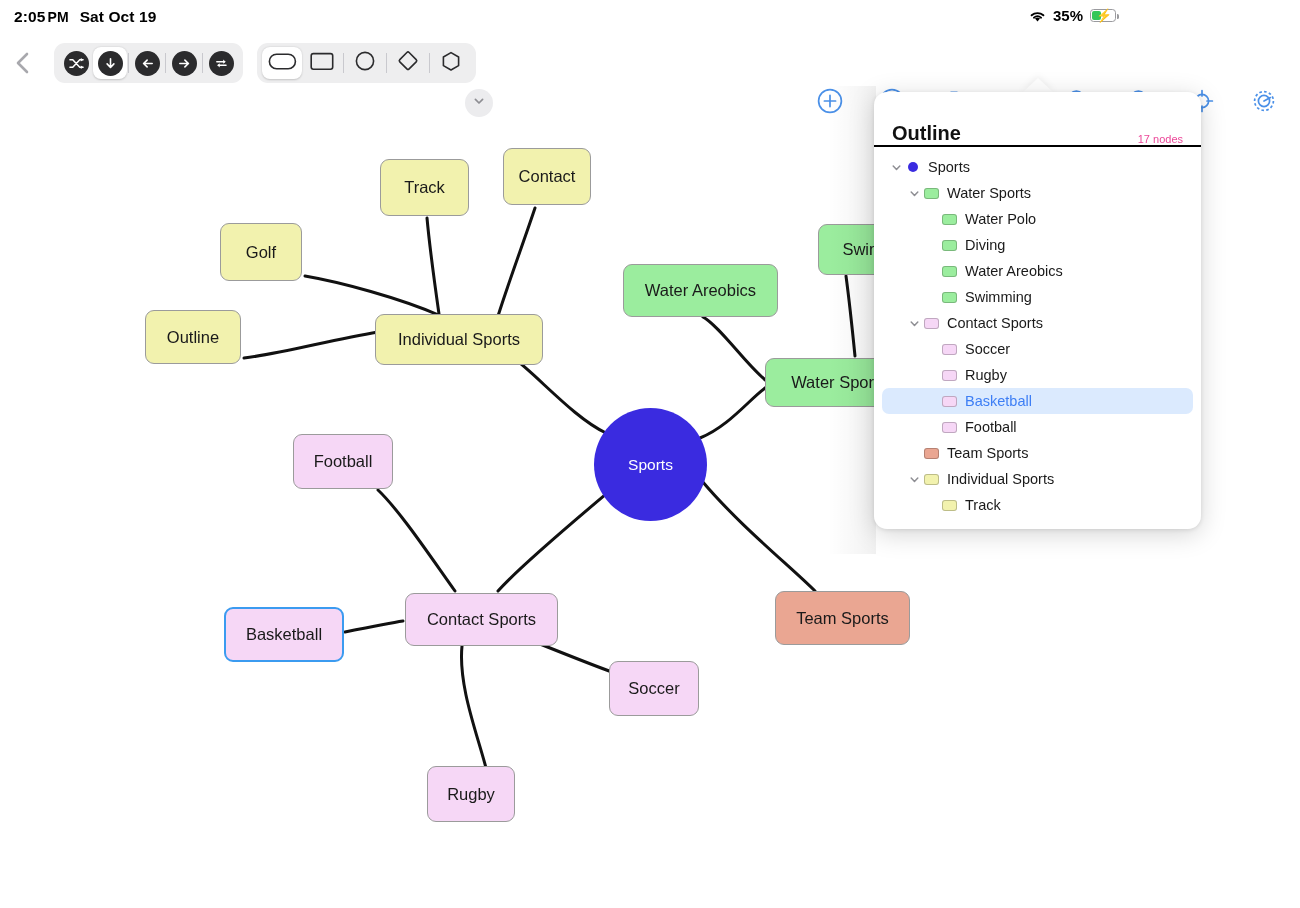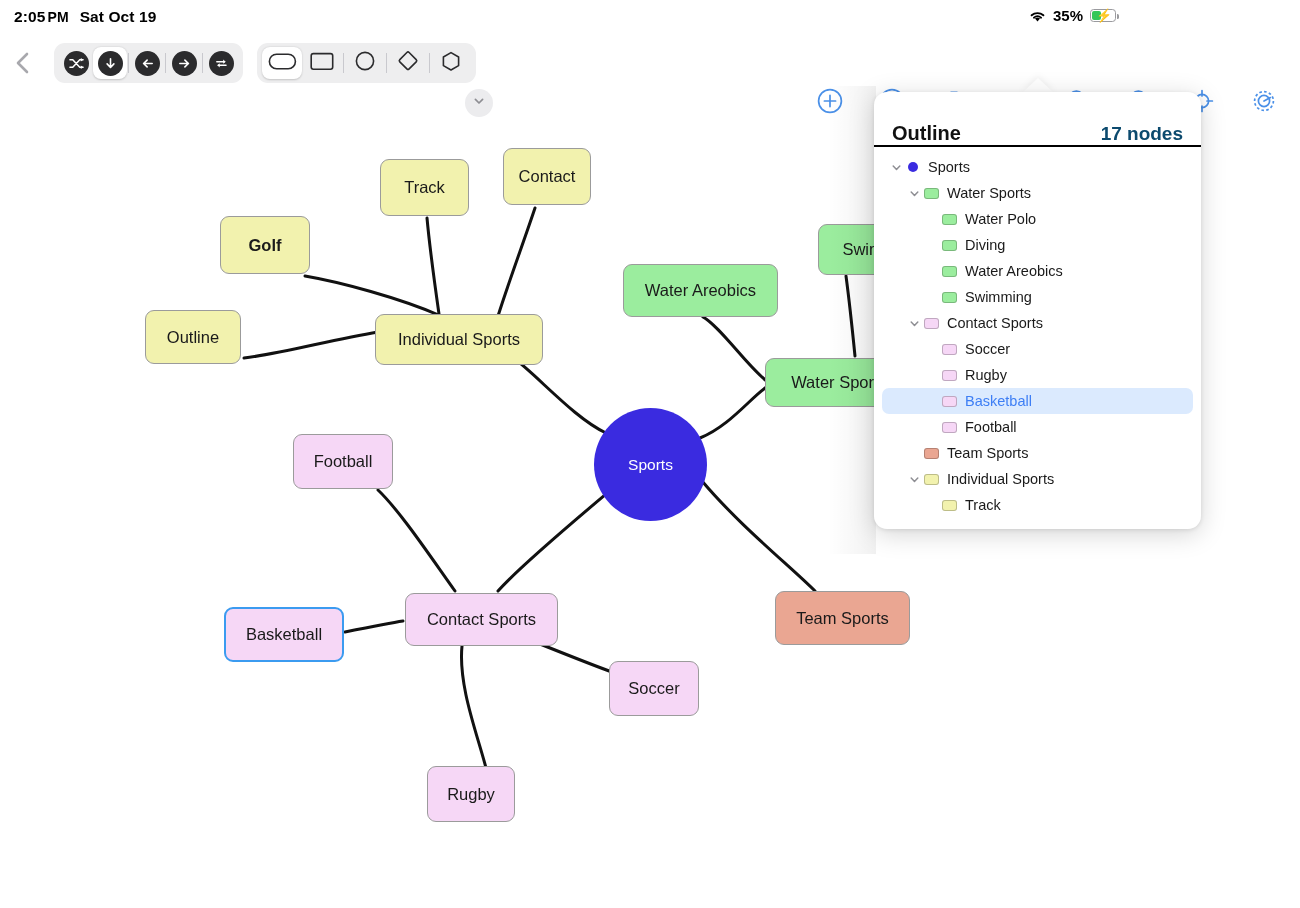--- a/index.html
+++ b/index.html
@@ -65,21 +65,21 @@
   .popup { position:absolute; left:874px; top:92px; width:327px; height:437px;
            background:#fff; border-radius:13px;
            box-shadow:0 5px 26px rgba(0,0,0,.17), 0 1px 4px rgba(0,0,0,.10); overflow:hidden; }
   .pointer { position:absolute; left:1022px; top:78px; width:0; height:0;
              border-left:16px solid transparent; border-right:16px solid transparent;
              border-bottom:15px solid #fff;
              filter:drop-shadow(0 -2px 3px rgba(0,0,0,.06)); }
   .pop-head { height:55px; display:flex; align-items:flex-end; justify-content:space-between;
               padding:0 18px; border-bottom:2px solid #000000; }
   .pop-title { font-size:20px; font-weight:700; color:#111; }
-  .pop-count { font-size:19px; color:#0c4a6e;font-weight:bold; }
+  .pop-count { font-size:11px; color:#ec4899; }
   .tree { padding:7px 0 0 0; }
   .trow { height:26px; display:flex; align-items:center; border-radius:7px;
           margin:0 8px; padding-left:4px; cursor:pointer; }
   .trow.hl { background:#dbeafe; }
   .trow.hl .tlabel { color:#3d7ef5; }
   .tcaret { width:20px; display:flex; align-items:center; justify-content:center; flex:none; }
   .tspacer { flex:none; }
   .sw { width:15px; height:11px; border-radius:3px; border:1px solid rgba(0,0,0,.22); flex:none; margin-right:8px; }
   .sw.circle { width:10px; height:10px; border-radius:50%; border:none; margin-left:2px; margin-right:10px; }
   .tlabel { font-size:14.5px; color:#1a1a1a; }
@@ -313,21 +313,21 @@
         <path d="M 540 558 C 570 570 595 580 612 586" stroke="#111111" stroke-width="3" fill="none" stroke-linecap="round"></path>
         <path d="M 462 560 C 458 600 478 650 486 682" stroke="#111111" stroke-width="3" fill="none" stroke-linecap="round"></path>
       </svg>
     <div id="node-layer">
         <div class="node root" style="left: 594px; top: 322px; width: 113px; height: 113px; background: rgb(58, 43, 224);">
           <span>Sports</span>
         </div>
         <div class="node" style="left: 375px; top: 228px; width: 168px; height: 51px; background: rgb(242, 242, 174);">
           <span>Individual Sports</span>
         </div>
-        <div class="node" style="left: 220px; top: 130px; width: 90px; height: 58px; background: rgb(242, 242, 174); font-weight: bold;">
+        <div class="node" style="left: 220px; top: 137px; width: 82px; height: 58px; background: rgb(242, 242, 174);">
           <span>Golf</span>
         </div>
         <div class="node" style="left: 145px; top: 224px; width: 96px; height: 54px; background: rgb(242, 242, 174);">
           <span>Outline</span>
         </div>
         <div class="node" style="left: 380px; top: 73px; width: 89px; height: 57px; background: rgb(242, 242, 174);">
           <span>Track</span>
         </div>
         <div class="node" style="left: 503px; top: 62px; width: 88px; height: 57px; background: rgb(242, 242, 174);">
           <span>Contact</span>

